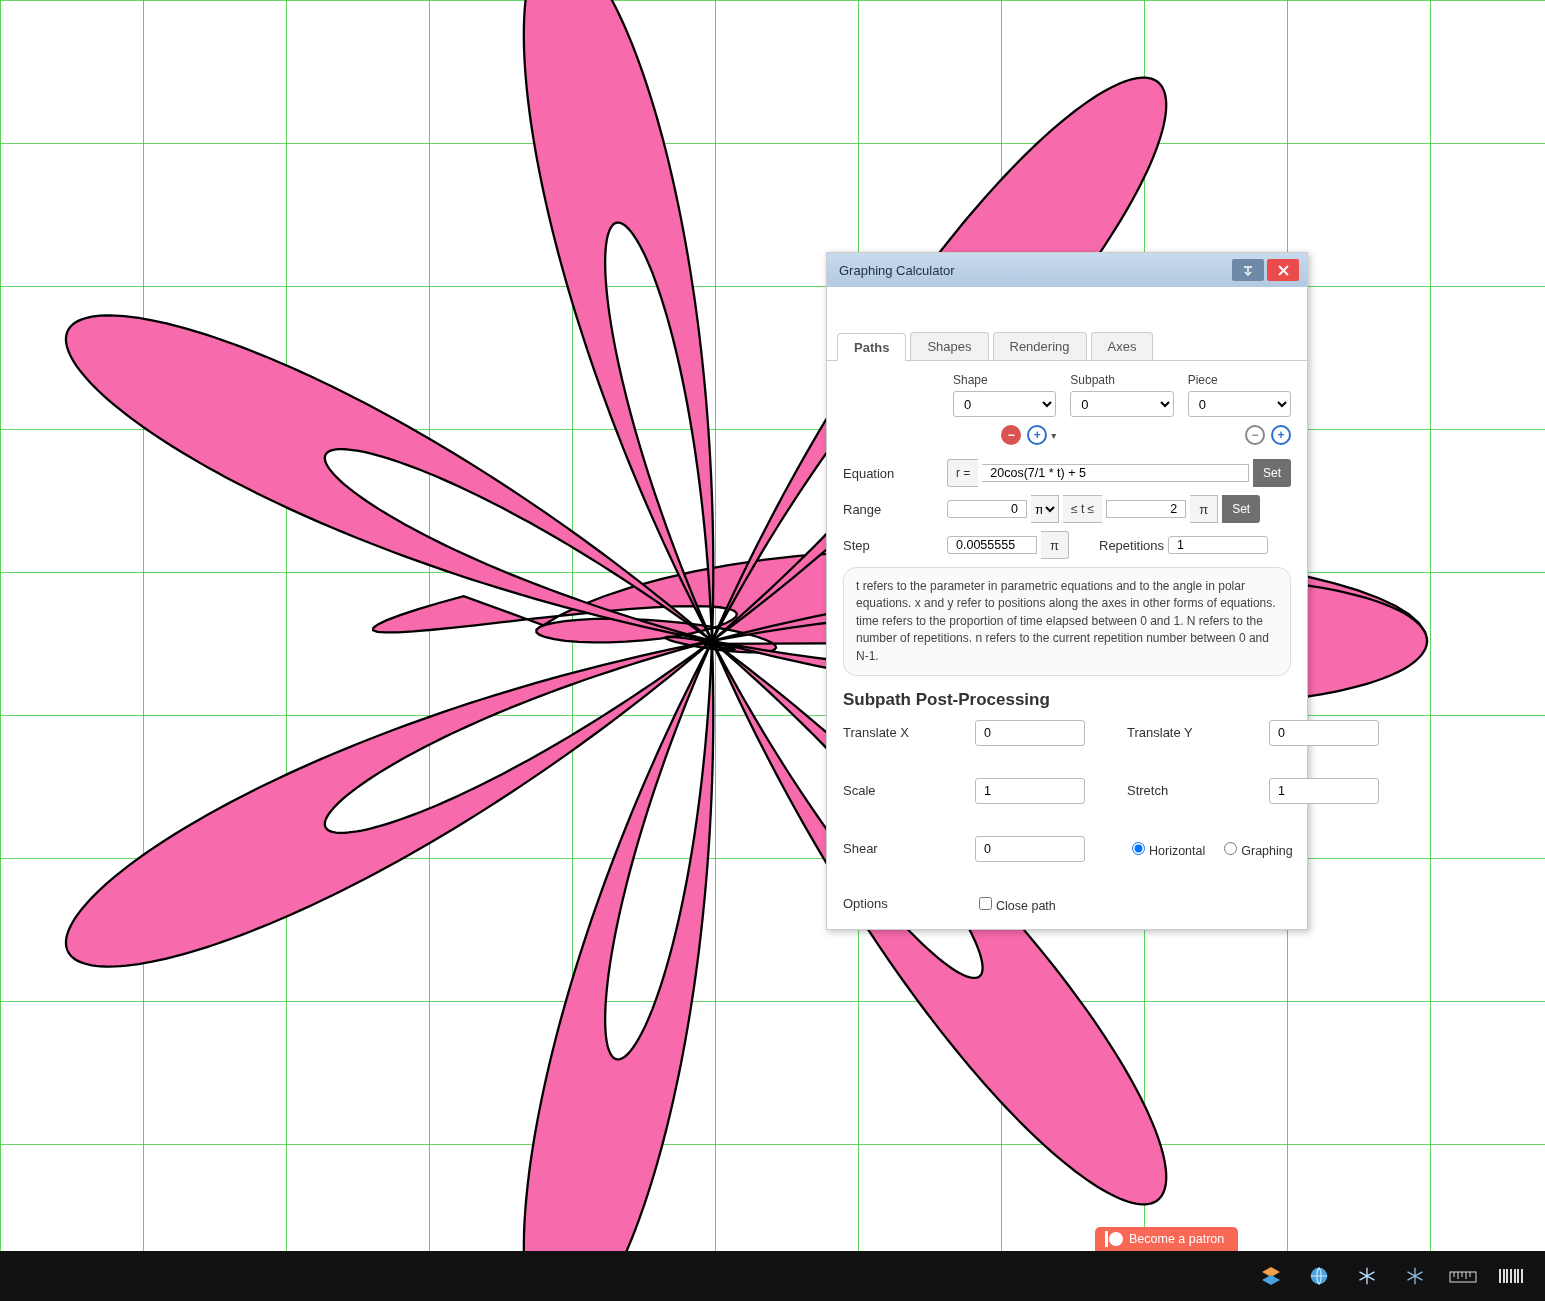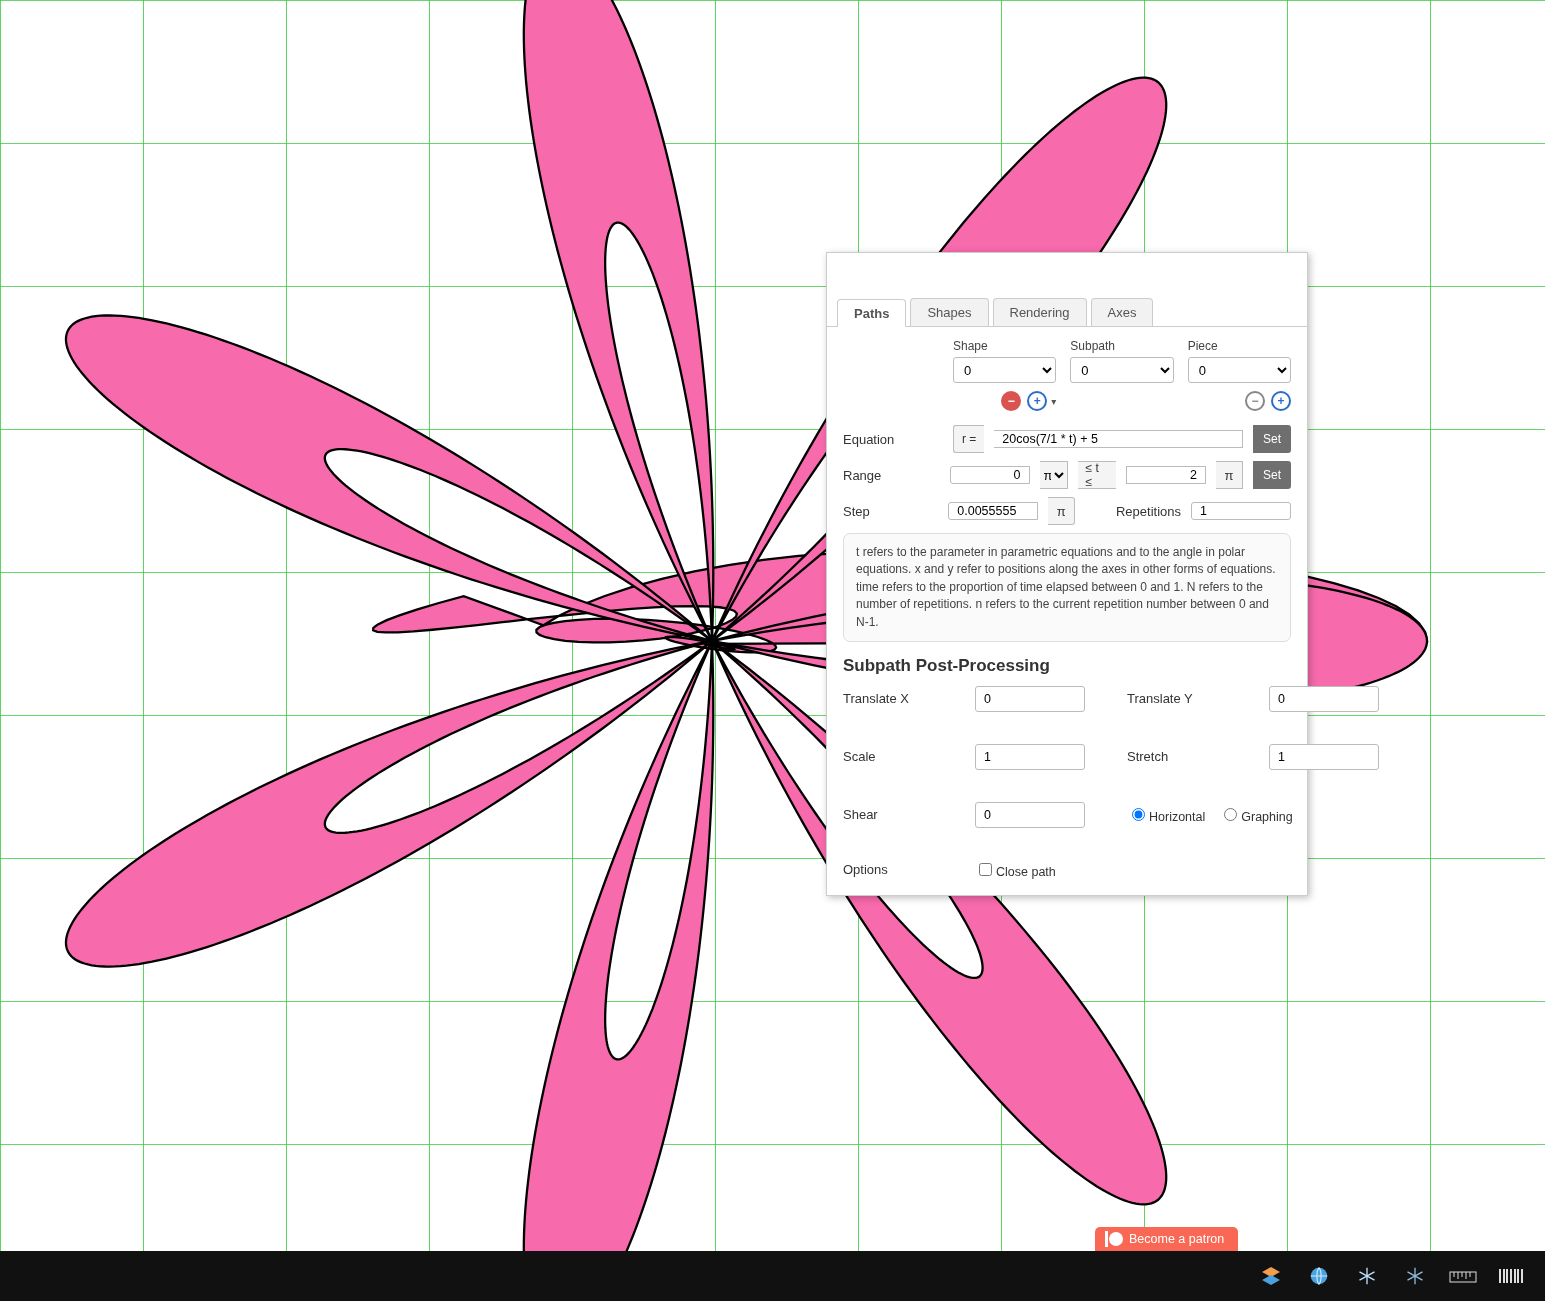--- a/index.html
+++ b/index.html
@@ -107,21 +107,21 @@
   .iconcell { width: 115px; display: flex; gap: 6px; align-items: center; justify-content: flex-end; }
   .ico {
     width: 20px; height: 20px; display:inline-flex; align-items:center; justify-content:center;
     border-radius:50%; font-size:12px; font-weight:700; cursor:pointer;
   }
   .ico.minus-red { background:#d9534f; color:#fff; }
   .ico.plus-blue { border:2px solid #2a6ecb; color:#2a6ecb; }
   .ico.minus-grey{ border:2px solid #888; color:#888; }
   .caret { font-size:10px; color:#555; margin-left:-2px; }
 
-  .row { display:flex; align-items:center; gap:10px; margin-bottom:8px; }
+  .row { display:flex; align-items:center; gap:4px; margin-bottom:8px; }
   .lbl { width:100px; font-size:13px; color:#333; }
   .prefix {
     height:28px; padding:0 8px;
     display:inline-flex; align-items:center;
     border:1px solid #bbb; border-right:none;
     background:#f4f4f4; font-size:12px;
     border-radius:3px 0 0 3px;
   }
   .center-lbl {
     height:28px; padding:0 8px;
@@ -141,21 +141,21 @@
     font-size:12px; border-radius:0 3px 3px 0;
     cursor:pointer;
   }
   .unit {
     height:28px; width:28px;
     display:inline-flex; align-items:center; justify-content:center;
     border:1px solid #bbb; background:#f4f4f4; font-size:13px;
   }
 
   .help-box {
-    border:1px solid #ddd; border-radius:7px;
+    border:1px solid #ddd; border-radius:13px;
     background:#fafafa;
     padding:10px 12px; font-size:12px; color:#444;
     line-height:1.45; margin: 8px 0 14px 0;
   }
 
   h3.section { font-size:17px; font-weight:700; margin:6px 0 10px 0; }
 
   .field-grid {
     display:grid;
     grid-template-columns: 100px 120px 110px 120px;
@@ -217,20 +217,34 @@
 
       <g id="rose">
       </g>
 
       <path id="truecurve" fill="#f76aac" stroke="#000" stroke-width="0.08" d="M25.000 0.000 L24.994 0.087 L24.976 0.174 L24.945 0.261 L24.902 0.348 L24.847 0.434 L24.780 0.519 L24.701 0.604 L24.610 0.687 L24.506 0.770 L24.391 0.852 L24.264 0.932 L24.125 1.011 L23.975 1.089 L23.813 1.165 L23.639 1.239 L23.454 1.311 L23.258 1.382 L23.051 1.450 L22.833 1.517 L22.604 1.581 L22.364 1.642 L22.114 1.702 L21.853 1.758 L21.582 1.812 L21.302 1.864 L21.011 1.912 L20.711 1.958 L20.401 2.000 L20.082 2.040 L19.754 2.076 L19.417 2.109 L19.072 2.139 L18.718 2.166 L18.356 2.189 L17.986 2.208 L17.609 2.224 L17.224 2.237 L16.831 2.246 L16.432 2.251 L16.026 2.252 L15.614 2.250 L15.196 2.244 L14.772 2.234 L14.342 2.220 L13.906 2.203 L13.466 2.181 L13.021 2.156 L12.572 2.126 L12.118 2.093 L11.661 2.056 L11.199 2.015 L10.735 1.970 L10.267 1.921 L9.797 1.869 L9.324 1.812 L8.850 1.752 L8.373 1.688 L7.895 1.621 L7.416 1.549 L6.936 1.474 L6.455 1.396 L5.974 1.313 L5.493 1.228 L5.012 1.139 L4.532 1.046 L4.053 0.951 L3.574 0.852 L3.098 0.749 L2.623 0.644 L2.151 0.536 L1.681 0.425 L1.213 0.311 L0.749 0.195 L0.287 0.076 L-0.170 -0.046 L-0.624 -0.170 L-1.074 -0.296 L-1.519 -0.424 L-1.960 -0.555 L-2.396 -0.687 L-2.826 -0.821 L-3.251 -0.957 L-3.670 -1.094 L-4.084 -1.233 L-4.491 -1.373 L-4.892 -1.514 L-5.286 -1.656 L-5.673 -1.799 L-6.053 -1.943 L-6.425 -2.088 L-6.790 -2.232 L-7.147 -2.377 L-7.496 -2.523 L-7.837 -2.668 L-8.169 -2.813 L-8.493 -2.958 L-8.808 -3.102 L-9.114 -3.245 L-9.411 -3.388 L-9.698 -3.530 L-9.977 -3.671 L-10.245 -3.810 L-10.504 -3.948 L-10.753 -4.085 L-10.991 -4.219 L-11.220 -4.352 L-11.438 -4.483 L-11.647 -4.611 L-11.844 -4.737 L-12.031 -4.861 L-12.207 -4.982 L-12.373 -5.100 L-12.528 -5.215 L-12.672 -5.327 L-12.805 -5.435 L-12.927 -5.540 L-13.038 -5.642 L-13.137 -5.740 L-13.226 -5.833 L-13.304 -5.923 L-13.371 -6.009 L-13.426 -6.090 L-13.470 -6.167 L-13.504 -6.240 L-13.526 -6.307 L-13.537 -6.370 L-13.537 -6.428 L-13.526 -6.480 L-13.504 -6.528 L-13.471 -6.570 L-13.427 -6.607 L-13.373 -6.638 L-13.308 -6.664 L-13.232 -6.684 L-13.146 -6.698 L-13.049 -6.706 L-12.942 -6.708 L-12.825 -6.705 L-12.697 -6.695 L-12.560 -6.678 L-12.413 -6.656 L-12.256 -6.627 L-12.090 -6.592 L-11.914 -6.550 L-11.729 -6.501 L-11.535 -6.446 L-11.331 -6.385 L-11.119 -6.317 L-10.899 -6.242 L-10.670 -6.160 L-10.433 -6.072 L-10.187 -5.977 L-9.934 -5.875 L-9.674 -5.767 L-9.405 -5.651 L-9.130 -5.529 L-8.848 -5.401 L-8.558 -5.265 L-8.263 -5.123 L-7.960 -4.974 L-7.652 -4.819 L-7.338 -4.657 L-7.018 -4.488 L-6.693 -4.313 L-6.362 -4.132 L-6.027 -3.944 L-5.687 -3.750 L-5.343 -3.550 L-4.994 -3.343 L-4.641 -3.131 L-4.285 -2.912 L-3.925 -2.688 L-3.562 -2.457 L-3.196 -2.222 L-2.828 -1.980 L-2.457 -1.733 L-2.084 -1.481 L-1.709 -1.224 L-1.333 -0.961 L-0.955 -0.694 L-0.576 -0.422 L-0.196 -0.145 L0.184 0.137 L0.565 0.422 L0.945 0.712 L1.326 1.006 L1.706 1.304 L2.085 1.606 L2.464 1.911 L2.841 2.219 L3.216 2.531 L3.590 2.846 L3.962 3.163 L4.332 3.483 L4.699 3.805 L5.064 4.130 L5.425 4.457 L5.784 4.785 L6.139 5.115 L6.491 5.446 L6.838 5.779 L7.182 6.112 L7.521 6.447 L7.856 6.781 L8.187 7.117 L8.512 7.452 L8.832 7.787 L9.147 8.121 L9.457 8.456 L9.761 8.789 L10.059 9.121 L10.351 9.452 L10.637 9.782 L10.917 10.109 L11.190 10.435 L11.457 10.759 L11.717 11.080 L11.970 11.398 L12.215 11.714 L12.454 12.027 L12.685 12.336 L12.909 12.642 L13.126 12.944 L13.335 13.242 L13.536 13.536 L13.729 13.825 L13.914 14.110 L14.091 14.389 L14.260 14.664 L14.421 14.934 L14.574 15.198 L14.718 15.456 L14.855 15.708 L14.982 15.955 L15.102 16.195 L15.213 16.428 L15.315 16.655 L15.409 16.875 L15.494 17.088 L15.571 17.294 L15.640 17.492 L15.700 17.683 L15.751 17.866 L15.794 18.041 L15.828 18.208 L15.854 18.367 L15.872 18.518 L15.881 18.660 L15.882 18.794 L15.874 18.918 L15.859 19.034 L15.835 19.141 L15.803 19.239 L15.763 19.328 L15.716 19.407 L15.660 19.477 L15.597 19.538 L15.526 19.589 L15.447 19.630 L15.362 19.662 L15.268 19.684 L15.168 19.696 L15.060 19.698 L14.946 19.690 L14.824 19.672 L14.696 19.645 L14.561 19.607 L14.420 19.559 L14.273 19.501 L14.119 19.434 L13.960 19.356 L13.794 19.268 L13.623 19.170 L13.447 19.062 L13.265 18.944 L13.077 18.816 L12.885 18.678 L12.688 18.531 L12.487 18.373 L12.280 18.206 L12.070 18.030 L11.855 17.844 L11.637 17.648 L11.414 17.443 L11.188 17.229 L10.959 17.005 L10.727 16.773 L10.491 16.531 L10.253 16.281 L10.012 16.022 L9.768 15.755 L9.523 15.479 L9.275 15.195 L9.026 14.903 L8.774 14.603 L8.522 14.295 L8.268 13.980 L8.013 13.657 L7.757 13.327 L7.500 12.990 L7.243 12.647 L6.985 12.296 L6.728 11.940 L6.470 11.577 L6.213 11.208 L5.956 10.833 L5.699 10.453 L5.444 10.068 L5.189 9.677 L4.935 9.282 L4.683 8.882 L4.432 8.478 L4.183 8.070 L3.936 7.658 L3.690 7.243 L3.447 6.824 L3.206 6.402 L2.967 5.978 L2.731 5.551 L2.498 5.121 L2.267 4.690 L2.040 4.257 L1.815 3.823 L1.594 3.388 L1.376 2.952 L1.162 2.515 L0.951 2.078 L0.745 1.641 L0.541 1.205 L0.342 0.769 L0.147 0.334 L-0.044 -0.100 L-0.230 -0.532 L-0.413 -0.963 L-0.591 -1.391 L-0.764 -1.817 L-0.933 -2.241 L-1.097 -2.662 L-1.257 -3.079 L-1.411 -3.493 L-1.561 -3.903 L-1.706 -4.310 L-1.846 -4.712 L-1.982 -5.109 L-2.112 -5.501 L-2.237 -5.889 L-2.357 -6.271 L-2.472 -6.647 L-2.582 -7.018 L-2.687 -7.382 L-2.787 -7.740 L-2.881 -8.091 L-2.971 -8.436 L-3.055 -8.773 L-3.134 -9.103 L-3.208 -9.425 L-3.278 -9.739 L-3.342 -10.046 L-3.401 -10.344 L-3.455 -10.633 L-3.504 -10.914 L-3.548 -11.186 L-3.588 -11.449 L-3.623 -11.702 L-3.652 -11.947 L-3.678 -12.181 L-3.698 -12.406 L-3.714 -12.620 L-3.726 -12.825 L-3.733 -13.019 L-3.736 -13.203 L-3.735 -13.376 L-3.729 -13.538 L-3.719 -13.690 L-3.706 -13.831 L-3.688 -13.960 L-3.667 -14.079 L-3.642 -14.186 L-3.614 -14.281 L-3.582 -14.366 L-3.546 -14.438 L-3.508 -14.499 L-3.466 -14.549 L-3.421 -14.587 L-3.374 -14.613 L-3.323 -14.627 L-3.270 -14.629 L-3.214 -14.620 L-3.156 -14.598 L-3.096 -14.565 L-3.033 -14.520 L-2.969 -14.463 L-2.902 -14.394 L-2.834 -14.314 L-2.764 -14.221 L-2.693 -14.117 L-2.620 -14.001 L-2.546 -13.874 L-2.471 -13.735 L-2.395 -13.584 L-2.318 -13.422 L-2.241 -13.249 L-2.163 -13.065 L-2.084 -12.869 L-2.006 -12.662 L-1.927 -12.445 L-1.848 -12.216 L-1.769 -11.977 L-1.690 -11.728 L-1.612 -11.468 L-1.534 -11.198 L-1.457 -10.918 L-1.380 -10.628 L-1.305 -10.328 L-1.230 -10.019 L-1.157 -9.700 L-1.084 -9.373 L-1.014 -9.036 L-0.944 -8.691 L-0.876 -8.337 L-0.810 -7.974 L-0.746 -7.604 L-0.683 -7.226 L-0.622 -6.840 L-0.564 -6.447 L-0.508 -6.047 L-0.454 -5.639 L-0.402 -5.225 L-0.353 -4.805 L-0.306 -4.379 L-0.262 -3.946 L-0.221 -3.509 L-0.182 -3.066 L-0.146 -2.617 L-0.113 -2.164 L-0.083 -1.707 L-0.057 -1.245 L-0.033 -0.780 L-0.012 -0.311 L0.006 0.161 L0.020 0.637 L0.031 1.115 L0.039 1.595 L0.044 2.078 L0.045 2.562 L0.043 3.048 L0.037 3.535 L0.028 4.023 L0.016 4.511 L0.000 5.000 L-0.019 5.489 L-0.042 5.977 L-0.068 6.464 L-0.097 6.951 L-0.130 7.436 L-0.166 7.920 L-0.205 8.402 L-0.248 8.881 L-0.294 9.358 L-0.343 9.832 L-0.396 10.304 L-0.451 10.771 L-0.510 11.235 L-0.572 11.695 L-0.637 12.151 L-0.705 12.602 L-0.775 13.048 L-0.849 13.489 L-0.925 13.925 L-1.004 14.354 L-1.085 14.778 L-1.169 15.196 L-1.256 15.607 L-1.345 16.011 L-1.436 16.409 L-1.529 16.799 L-1.624 17.182 L-1.721 17.556 L-1.821 17.923 L-1.922 18.282 L-2.024 18.632 L-2.128 18.974 L-2.234 19.306 L-2.341 19.630 L-2.449 19.944 L-2.558 20.249 L-2.668 20.545 L-2.779 20.830 L-2.891 21.105 L-3.003 21.371 L-3.116 21.626 L-3.229 21.870 L-3.343 22.104 L-3.456 22.327 L-3.570 22.539 L-3.683 22.740 L-3.796 22.930 L-3.909 23.109 L-4.021 23.276 L-4.132 23.432 L-4.242 23.577 L-4.352 23.710 L-4.460 23.831 L-4.567 23.940 L-4.672 24.037 L-4.777 24.123 L-4.879 24.197 L-4.980 24.259 L-5.078 24.309 L-5.175 24.347 L-5.270 24.372 L-5.362 24.386 L-5.451 24.388 L-5.539 24.378 L-5.623 24.356 L-5.705 24.322 L-5.784 24.277 L-5.859 24.219 L-5.932 24.150 L-6.001 24.069 L-6.067 23.976 L-6.129 23.871 L-6.188 23.756 L-6.243 23.628 L-6.294 23.490 L-6.341 23.340 L-6.385 23.179 L-6.424 23.008 L-6.459 22.825 L-6.490 22.632 L-6.516 22.428 L-6.538 22.213 L-6.555 21.989 L-6.568 21.754 L-6.576 21.510 L-6.580 21.255 L-6.578 20.991 L-6.572 20.718 L-6.561 20.435 L-6.545 20.144 L-6.524 19.843 L-6.498 19.534 L-6.467 19.217 L-6.431 18.891 L-6.390 18.558 L-6.344 18.217 L-6.292 17.868 L-6.236 17.512 L-6.174 17.149 L-6.107 16.779 L-6.035 16.403 L-5.958 16.020 L-5.875 15.631 L-5.788 15.237 L-5.695 14.837 L-5.598 14.432 L-5.495 14.022 L-5.388 13.607 L-5.275 13.188 L-5.157 12.765 L-5.035 12.338 L-4.908 11.907 L-4.776 11.473 L-4.639 11.036 L-4.498 10.596 L-4.352 10.154 L-4.202 9.710 L-4.047 9.263 L-3.888 8.816 L-3.725 8.366 L-3.558 7.916 L-3.386 7.465 L-3.211 7.014 L-3.032 6.563 L-2.850 6.111 L-2.664 5.660 L-2.474 5.210 L-2.281 4.761 L-2.085 4.313 L-1.886 3.867 L-1.684 3.422 L-1.479 2.980 L-1.272 2.539 L-1.062 2.102 L-0.850 1.667 L-0.635 1.236 L-0.419 0.808 L-0.201 0.384 L0.019 -0.037 L0.241 -0.453 L0.463 -0.864 L0.687 -1.271 L0.912 -1.673 L1.138 -2.070 L1.365 -2.462 L1.591 -2.848 L1.819 -3.228 L2.046 -3.601 L2.273 -3.969 L2.500 -4.330 L2.726 -4.685 L2.952 -5.032 L3.177 -5.372 L3.401 -5.706 L3.624 -6.031 L3.845 -6.349 L4.065 -6.660 L4.283 -6.962 L4.499 -7.256 L4.713 -7.542 L4.924 -7.819 L5.133 -8.088 L5.339 -8.348 L5.542 -8.600 L5.742 -8.842 L5.939 -9.075 L6.132 -9.300 L6.321 -9.514 L6.507 -9.720 L6.688 -9.916 L6.866 -10.103 L7.039 -10.280 L7.207 -10.447 L7.370 -10.605 L7.529 -10.752 L7.682 -10.890 L7.830 -11.018 L7.973 -11.137 L8.110 -11.245 L8.241 -11.343 L8.367 -11.432 L8.486 -11.510 L8.599 -11.579 L8.706 -11.637 L8.806 -11.686 L8.900 -11.725 L8.986 -11.754 L9.066 -11.773 L9.139 -11.782 L9.205 -11.782 L9.263 -11.772 L9.314 -11.752 L9.358 -11.723 L9.394 -11.684 L9.423 -11.636 L9.443 -11.578 L9.456 -11.512 L9.461 -11.436 L9.458 -11.351 L9.447 -11.258 L9.427 -11.156 L9.400 -11.045 L9.364 -10.925 L9.320 -10.797 L9.268 -10.661 L9.207 -10.517 L9.138 -10.365 L9.060 -10.205 L8.974 -10.037 L8.880 -9.862 L8.777 -9.680 L8.666 -9.490 L8.546 -9.294 L8.418 -9.091 L8.282 -8.881 L8.137 -8.665 L7.984 -8.443 L7.822 -8.214 L7.653 -7.980 L7.475 -7.740 L7.289 -7.495 L7.095 -7.245 L6.892 -6.989 L6.682 -6.729 L6.464 -6.464 L6.239 -6.195 L6.006 -5.922 L5.765 -5.645 L5.516 -5.364 L5.261 -5.080 L4.998 -4.793 L4.728 -4.502 L4.451 -4.209 L4.167 -3.913 L3.877 -3.615 L3.580 -3.315 L3.276 -3.013 L2.967 -2.709 L2.651 -2.404 L2.330 -2.098 L2.002 -1.790 L1.669 -1.482 L1.331 -1.174 L0.988 -0.865 L0.640 -0.556 L0.286 -0.247 L-0.071 0.061 L-0.433 0.369 L-0.800 0.676 L-1.170 0.982 L-1.544 1.286 L-1.921 1.589 L-2.302 1.891 L-2.686 2.190 L-3.072 2.488 L-3.461 2.783 L-3.853 3.076 L-4.247 3.366 L-4.642 3.653 L-5.039 3.937 L-5.438 4.218 L-5.838 4.496 L-6.238 4.769 L-6.639 5.040 L-7.041 5.306 L-7.443 5.568 L-7.844 5.826 L-8.245 6.079 L-8.646 6.328 L-9.045 6.572 L-9.443 6.811 L-9.840 7.045 L-10.235 7.274 L-10.629 7.498 L-11.020 7.716 L-11.408 7.929 L-11.794 8.136 L-12.176 8.337 L-12.556 8.533 L-12.932 8.723 L-13.304 8.906 L-13.672 9.084 L-14.036 9.255 L-14.395 9.420 L-14.749 9.578 L-15.099 9.730 L-15.443 9.876 L-15.781 10.015 L-16.114 10.148 L-16.441 10.273 L-16.762 10.393 L-17.076 10.505 L-17.383 10.611 L-17.684 10.710 L-17.977 10.802 L-18.263 10.887 L-18.542 10.966 L-18.813 11.037 L-19.075 11.102 L-19.330 11.160 L-19.576 11.212 L-19.814 11.256 L-20.043 11.294 L-20.264 11.325 L-20.475 11.349 L-20.677 11.367 L-20.870 11.378 L-21.053 11.383 L-21.226 11.381 L-21.390 11.373 L-21.543 11.358 L-21.687 11.338 L-21.820 11.310 L-21.943 11.277 L-22.056 11.238 L-22.158 11.193 L-22.249 11.142 L-22.330 11.085 L-22.400 11.022 L-22.459 10.954 L-22.507 10.880 L-22.544 10.801 L-22.570 10.717 L-22.585 10.628 L-22.589 10.533 L-22.581 10.434 L-22.563 10.330 L-22.533 10.221 L-22.492 10.108 L-22.439 9.991 L-22.376 9.869 L-22.301 9.743 L-22.215 9.613 L-22.118 9.480 L-22.010 9.343 L-21.890 9.202 L-21.760 9.058 L-21.618 8.910 L-21.466 8.760 L-21.303 8.607 L-21.129 8.451 L-20.944 8.292 L-20.749 8.131 L-20.543 7.968 L-20.327 7.803 L-20.101 7.636 L-19.864 7.467 L-19.618 7.296 L-19.361 7.124 L-19.095 6.950 L-18.820 6.776 L-18.535 6.600 L-18.240 6.423 L-17.937 6.246 L-17.624 6.069 L-17.303 5.891 L-16.974 5.712 L-16.636 5.534 L-16.290 5.356 L-15.936 5.178 L-15.574 5.000 L-15.205 4.823 L-14.828 4.647 L-14.444 4.471 L-14.054 4.297 L-13.657 4.123 L-13.254 3.951 L-12.844 3.780 L-12.429 3.611 L-12.008 3.443 L-11.582 3.277 L-11.151 3.113 L-10.715 2.951 L-10.274 2.791 L-9.830 2.634 L-9.381 2.479 L-8.929 2.326 L-8.473 2.175 L-8.014 2.028 L-7.552 1.883 L-7.088 1.741 L-6.622 1.602 L-6.153 1.466 L-5.683 1.333 L-5.212 1.203 L-4.740 1.077 L-4.266 0.954 L-3.793 0.834 L-3.319 0.718 L-2.846 0.605 L-2.373 0.496 L-1.901 0.390 L-1.430 0.288 L-0.960 0.190 L-0.492 0.096 L-0.026 0.005 L0.438 -0.082 L0.899 -0.165 L1.357 -0.244 L1.812 -0.320 L2.264 -0.391 L2.712 -0.459 L3.156 -0.522 L3.595 -0.582 L4.030 -0.638 L4.459 -0.690 L4.884 -0.739 L5.303 -0.783 L5.716 -0.824 L6.124 -0.861 L6.525 -0.894 L6.919 -0.923 L7.307 -0.949 L7.687 -0.971 L8.061 -0.990 L8.426 -1.005 L8.784 -1.016 L9.134 -1.025 L9.476 -1.029 L9.809 -1.031 L10.133 -1.029 L10.449 -1.025 L10.755 -1.017 L11.052 -1.006 L11.340 -0.992 L11.618 -0.976 L11.885 -0.956 L12.143 -0.934 L12.391 -0.910 L12.628 -0.883 L12.855 -0.854 L13.071 -0.822 L13.276 -0.789 L13.470 -0.753 L13.653 -0.716 L13.825 -0.676 L13.985 -0.635 L14.134 -0.592 L14.271 -0.548 L14.397 -0.503 L14.511 -0.456 L14.613 -0.408 L14.704 -0.359 L14.782 -0.310 L14.849 -0.259 L14.903 -0.208 L14.945 -0.157 L14.976 -0.105 L14.994 -0.052 L15.000 -0.000 L14.994 0.052 L14.976 0.105 L14.945 0.157 L14.903 0.208 L14.849 0.259 L14.782 0.310 L14.704 0.359 L14.613 0.408 L14.511 0.456 L14.397 0.503 L14.271 0.548 L14.134 0.592 L13.985 0.635 L13.825 0.676 L13.653 0.716 L13.470 0.753 L13.276 0.789 L13.071 0.822 L12.855 0.854 L12.628 0.883 L12.391 0.910 L12.143 0.934 L11.885 0.956 L11.618 0.976 L11.340 0.992 L11.052 1.006 L10.755 1.017 L10.449 1.025 L10.133 1.029 L9.809 1.031 L9.476 1.029 L9.134 1.025 L8.784 1.016 L8.426 1.005 L8.061 0.990 L7.687 0.971 L7.307 0.949 L6.919 0.923 L6.525 0.894 L6.124 0.861 L5.716 0.824 L5.303 0.783 L4.884 0.739 L4.459 0.690 L4.030 0.638 L3.595 0.582 L3.156 0.522 L2.712 0.459 L2.264 0.391 L1.812 0.320 L1.357 0.244 L0.899 0.165 L0.438 0.082 L-0.026 -0.005 L-0.492 -0.096 L-0.960 -0.190 L-1.430 -0.288 L-1.901 -0.390 L-2.373 -0.496 L-2.846 -0.605 L-3.319 -0.718 L-3.793 -0.834 L-4.266 -0.954 L-4.740 -1.077 L-5.212 -1.203 L-5.683 -1.333 L-6.153 -1.466 L-6.622 -1.602 L-7.088 -1.741 L-7.552 -1.883 L-8.014 -2.028 L-8.473 -2.175 L-8.929 -2.326 L-9.381 -2.479 L-9.830 -2.634 L-10.274 -2.791 L-10.715 -2.951 L-11.151 -3.113 L-11.582 -3.277 L-12.008 -3.443 L-12.429 -3.611 L-12.844 -3.780 L-13.254 -3.951 L-13.657 -4.123 L-14.054 -4.297 L-14.444 -4.471 L-14.828 -4.647 L-15.205 -4.823 L-15.574 -5.000 L-15.936 -5.178 L-16.290 -5.356 L-16.636 -5.534 L-16.974 -5.712 L-17.303 -5.891 L-17.624 -6.069 L-17.937 -6.246 L-18.240 -6.423 L-18.535 -6.600 L-18.820 -6.776 L-19.095 -6.950 L-19.361 -7.124 L-19.618 -7.296 L-19.864 -7.467 L-20.101 -7.636 L-20.327 -7.803 L-20.543 -7.968 L-20.749 -8.131 L-20.944 -8.292 L-21.129 -8.451 L-21.303 -8.607 L-21.466 -8.760 L-21.618 -8.910 L-21.760 -9.058 L-21.890 -9.202 L-22.010 -9.343 L-22.118 -9.480 L-22.215 -9.613 L-22.301 -9.743 L-22.376 -9.869 L-22.439 -9.991 L-22.492 -10.108 L-22.533 -10.221 L-22.563 -10.330 L-22.581 -10.434 L-22.589 -10.533 L-22.585 -10.628 L-22.570 -10.717 L-22.544 -10.801 L-22.507 -10.880 L-22.459 -10.954 L-22.400 -11.022 L-22.330 -11.085 L-22.249 -11.142 L-22.158 -11.193 L-22.056 -11.238 L-21.943 -11.277 L-21.820 -11.310 L-21.687 -11.338 L-21.543 -11.358 L-21.390 -11.373 L-21.226 -11.381 L-21.053 -11.383 L-20.870 -11.378 L-20.677 -11.367 L-20.475 -11.349 L-20.264 -11.325 L-20.043 -11.294 L-19.814 -11.256 L-19.576 -11.212 L-19.330 -11.160 L-19.075 -11.102 L-18.813 -11.037 L-18.542 -10.966 L-18.263 -10.887 L-17.977 -10.802 L-17.684 -10.710 L-17.383 -10.611 L-17.076 -10.505 L-16.762 -10.393 L-16.441 -10.273 L-16.114 -10.148 L-15.781 -10.015 L-15.443 -9.876 L-15.099 -9.730 L-14.749 -9.578 L-14.395 -9.420 L-14.036 -9.255 L-13.672 -9.084 L-13.304 -8.906 L-12.932 -8.723 L-12.556 -8.533 L-12.176 -8.337 L-11.794 -8.136 L-11.408 -7.929 L-11.020 -7.716 L-10.629 -7.498 L-10.235 -7.274 L-9.840 -7.045 L-9.443 -6.811 L-9.045 -6.572 L-8.646 -6.328 L-8.245 -6.079 L-7.844 -5.826 L-7.443 -5.568 L-7.041 -5.306 L-6.639 -5.040 L-6.238 -4.769 L-5.838 -4.496 L-5.438 -4.218 L-5.039 -3.937 L-4.642 -3.653 L-4.247 -3.366 L-3.853 -3.076 L-3.461 -2.783 L-3.072 -2.488 L-2.686 -2.190 L-2.302 -1.891 L-1.921 -1.589 L-1.544 -1.286 L-1.170 -0.982 L-0.800 -0.676 L-0.433 -0.369 L-0.071 -0.061 L0.286 0.247 L0.640 0.556 L0.988 0.865 L1.331 1.174 L1.669 1.482 L2.002 1.790 L2.330 2.098 L2.651 2.404 L2.967 2.709 L3.276 3.013 L3.580 3.315 L3.877 3.615 L4.167 3.913 L4.451 4.209 L4.728 4.502 L4.998 4.793 L5.261 5.080 L5.516 5.364 L5.765 5.645 L6.006 5.922 L6.239 6.195 L6.464 6.464 L6.682 6.729 L6.892 6.989 L7.095 7.245 L7.289 7.495 L7.475 7.740 L7.653 7.980 L7.822 8.214 L7.984 8.443 L8.137 8.665 L8.282 8.881 L8.418 9.091 L8.546 9.294 L8.666 9.490 L8.777 9.680 L8.880 9.862 L8.974 10.037 L9.060 10.205 L9.138 10.365 L9.207 10.517 L9.268 10.661 L9.320 10.797 L9.364 10.925 L9.400 11.045 L9.427 11.156 L9.447 11.258 L9.458 11.351 L9.461 11.436 L9.456 11.512 L9.443 11.578 L9.423 11.636 L9.394 11.684 L9.358 11.723 L9.314 11.752 L9.263 11.772 L9.205 11.782 L9.139 11.782 L9.066 11.773 L8.986 11.754 L8.900 11.725 L8.806 11.686 L8.706 11.637 L8.599 11.579 L8.486 11.510 L8.367 11.432 L8.241 11.343 L8.110 11.245 L7.973 11.137 L7.830 11.018 L7.682 10.890 L7.529 10.752 L7.370 10.605 L7.207 10.447 L7.039 10.280 L6.866 10.103 L6.688 9.916 L6.507 9.720 L6.321 9.514 L6.132 9.300 L5.939 9.075 L5.742 8.842 L5.542 8.600 L5.339 8.348 L5.133 8.088 L4.924 7.819 L4.713 7.542 L4.499 7.256 L4.283 6.962 L4.065 6.660 L3.845 6.349 L3.624 6.031 L3.401 5.706 L3.177 5.372 L2.952 5.032 L2.726 4.685 L2.500 4.330 L2.273 3.969 L2.046 3.601 L1.819 3.228 L1.591 2.848 L1.365 2.462 L1.138 2.070 L0.912 1.673 L0.687 1.271 L0.463 0.864 L0.241 0.453 L0.019 0.037 L-0.201 -0.384 L-0.419 -0.808 L-0.635 -1.236 L-0.850 -1.667 L-1.062 -2.102 L-1.272 -2.539 L-1.479 -2.980 L-1.684 -3.422 L-1.886 -3.867 L-2.085 -4.313 L-2.281 -4.761 L-2.474 -5.210 L-2.664 -5.660 L-2.850 -6.111 L-3.032 -6.563 L-3.211 -7.014 L-3.386 -7.465 L-3.558 -7.916 L-3.725 -8.366 L-3.888 -8.816 L-4.047 -9.263 L-4.202 -9.710 L-4.352 -10.154 L-4.498 -10.596 L-4.639 -11.036 L-4.776 -11.473 L-4.908 -11.907 L-5.035 -12.338 L-5.157 -12.765 L-5.275 -13.188 L-5.388 -13.607 L-5.495 -14.022 L-5.598 -14.432 L-5.695 -14.837 L-5.788 -15.237 L-5.875 -15.631 L-5.958 -16.020 L-6.035 -16.403 L-6.107 -16.779 L-6.174 -17.149 L-6.236 -17.512 L-6.292 -17.868 L-6.344 -18.217 L-6.390 -18.558 L-6.431 -18.891 L-6.467 -19.217 L-6.498 -19.534 L-6.524 -19.843 L-6.545 -20.144 L-6.561 -20.435 L-6.572 -20.718 L-6.578 -20.991 L-6.580 -21.255 L-6.576 -21.510 L-6.568 -21.754 L-6.555 -21.989 L-6.538 -22.213 L-6.516 -22.428 L-6.490 -22.632 L-6.459 -22.825 L-6.424 -23.008 L-6.385 -23.179 L-6.341 -23.340 L-6.294 -23.490 L-6.243 -23.628 L-6.188 -23.756 L-6.129 -23.871 L-6.067 -23.976 L-6.001 -24.069 L-5.932 -24.150 L-5.859 -24.219 L-5.784 -24.277 L-5.705 -24.322 L-5.623 -24.356 L-5.539 -24.378 L-5.451 -24.388 L-5.362 -24.386 L-5.270 -24.372 L-5.175 -24.347 L-5.078 -24.309 L-4.980 -24.259 L-4.879 -24.197 L-4.777 -24.123 L-4.672 -24.037 L-4.567 -23.940 L-4.460 -23.831 L-4.352 -23.710 L-4.242 -23.577 L-4.132 -23.432 L-4.021 -23.276 L-3.909 -23.109 L-3.796 -22.930 L-3.683 -22.740 L-3.570 -22.539 L-3.456 -22.327 L-3.343 -22.104 L-3.229 -21.870 L-3.116 -21.626 L-3.003 -21.371 L-2.891 -21.105 L-2.779 -20.830 L-2.668 -20.545 L-2.558 -20.249 L-2.449 -19.944 L-2.341 -19.630 L-2.234 -19.306 L-2.128 -18.974 L-2.024 -18.632 L-1.922 -18.282 L-1.821 -17.923 L-1.721 -17.556 L-1.624 -17.182 L-1.529 -16.799 L-1.436 -16.409 L-1.345 -16.011 L-1.256 -15.607 L-1.169 -15.196 L-1.085 -14.778 L-1.004 -14.354 L-0.925 -13.925 L-0.849 -13.489 L-0.775 -13.048 L-0.705 -12.602 L-0.637 -12.151 L-0.572 -11.695 L-0.510 -11.235 L-0.451 -10.771 L-0.396 -10.304 L-0.343 -9.832 L-0.294 -9.358 L-0.248 -8.881 L-0.205 -8.402 L-0.166 -7.920 L-0.130 -7.436 L-0.097 -6.951 L-0.068 -6.464 L-0.042 -5.977 L-0.019 -5.489 L-0.000 -5.000 L0.016 -4.511 L0.028 -4.023 L0.037 -3.535 L0.043 -3.048 L0.045 -2.562 L0.044 -2.078 L0.039 -1.595 L0.031 -1.115 L0.020 -0.637 L0.006 -0.161 L-0.012 0.311 L-0.033 0.780 L-0.057 1.245 L-0.083 1.707 L-0.113 2.164 L-0.146 2.617 L-0.182 3.066 L-0.221 3.509 L-0.262 3.946 L-0.306 4.379 L-0.353 4.805 L-0.402 5.225 L-0.454 5.639 L-0.508 6.047 L-0.564 6.447 L-0.622 6.840 L-0.683 7.226 L-0.746 7.604 L-0.810 7.974 L-0.876 8.337 L-0.944 8.691 L-1.014 9.036 L-1.084 9.373 L-1.157 9.700 L-1.230 10.019 L-1.305 10.328 L-1.380 10.628 L-1.457 10.918 L-1.534 11.198 L-1.612 11.468 L-1.690 11.728 L-1.769 11.977 L-1.848 12.216 L-1.927 12.445 L-2.006 12.662 L-2.084 12.869 L-2.163 13.065 L-2.241 13.249 L-2.318 13.422 L-2.395 13.584 L-2.471 13.735 L-2.546 13.874 L-2.620 14.001 L-2.693 14.117 L-2.764 14.221 L-2.834 14.314 L-2.902 14.394 L-2.969 14.463 L-3.033 14.520 L-3.096 14.565 L-3.156 14.598 L-3.214 14.620 L-3.270 14.629 L-3.323 14.627 L-3.374 14.613 L-3.421 14.587 L-3.466 14.549 L-3.508 14.499 L-3.546 14.438 L-3.582 14.366 L-3.614 14.281 L-3.642 14.186 L-3.667 14.079 L-3.688 13.960 L-3.706 13.831 L-3.719 13.690 L-3.729 13.538 L-3.735 13.376 L-3.736 13.203 L-3.733 13.019 L-3.726 12.825 L-3.714 12.620 L-3.698 12.406 L-3.678 12.181 L-3.652 11.947 L-3.623 11.702 L-3.588 11.449 L-3.548 11.186 L-3.504 10.914 L-3.455 10.633 L-3.401 10.344 L-3.342 10.046 L-3.278 9.739 L-3.208 9.425 L-3.134 9.103 L-3.055 8.773 L-2.971 8.436 L-2.881 8.091 L-2.787 7.740 L-2.687 7.382 L-2.582 7.018 L-2.472 6.647 L-2.357 6.271 L-2.237 5.889 L-2.112 5.501 L-1.982 5.109 L-1.846 4.712 L-1.706 4.310 L-1.561 3.903 L-1.411 3.493 L-1.257 3.079 L-1.097 2.662 L-0.933 2.241 L-0.764 1.817 L-0.591 1.391 L-0.413 0.963 L-0.230 0.532 L-0.044 0.100 L0.147 -0.334 L0.342 -0.769 L0.541 -1.205 L0.745 -1.641 L0.951 -2.078 L1.162 -2.515 L1.376 -2.952 L1.594 -3.388 L1.815 -3.823 L2.040 -4.257 L2.267 -4.690 L2.498 -5.121 L2.731 -5.551 L2.967 -5.978 L3.206 -6.402 L3.447 -6.824 L3.690 -7.243 L3.936 -7.658 L4.183 -8.070 L4.432 -8.478 L4.683 -8.882 L4.935 -9.282 L5.189 -9.677 L5.444 -10.068 L5.699 -10.453 L5.956 -10.833 L6.213 -11.208 L6.470 -11.577 L6.728 -11.940 L6.985 -12.296 L7.243 -12.647 L7.500 -12.990 L7.757 -13.327 L8.013 -13.657 L8.268 -13.980 L8.522 -14.295 L8.774 -14.603 L9.026 -14.903 L9.275 -15.195 L9.523 -15.479 L9.768 -15.755 L10.012 -16.022 L10.253 -16.281 L10.491 -16.531 L10.727 -16.773 L10.959 -17.005 L11.188 -17.229 L11.414 -17.443 L11.637 -17.648 L11.855 -17.844 L12.070 -18.030 L12.280 -18.206 L12.487 -18.373 L12.688 -18.531 L12.885 -18.678 L13.077 -18.816 L13.265 -18.944 L13.447 -19.062 L13.623 -19.170 L13.794 -19.268 L13.960 -19.356 L14.119 -19.434 L14.273 -19.501 L14.420 -19.559 L14.561 -19.607 L14.696 -19.645 L14.824 -19.672 L14.946 -19.690 L15.060 -19.698 L15.168 -19.696 L15.268 -19.684 L15.362 -19.662 L15.447 -19.630 L15.526 -19.589 L15.597 -19.538 L15.660 -19.477 L15.716 -19.407 L15.763 -19.328 L15.803 -19.239 L15.835 -19.141 L15.859 -19.034 L15.874 -18.918 L15.882 -18.794 L15.881 -18.660 L15.872 -18.518 L15.854 -18.367 L15.828 -18.208 L15.794 -18.041 L15.751 -17.866 L15.700 -17.683 L15.640 -17.492 L15.571 -17.294 L15.494 -17.088 L15.409 -16.875 L15.315 -16.655 L15.213 -16.428 L15.102 -16.195 L14.982 -15.955 L14.855 -15.708 L14.718 -15.456 L14.574 -15.198 L14.421 -14.934 L14.260 -14.664 L14.091 -14.389 L13.914 -14.110 L13.729 -13.825 L13.536 -13.536 L13.335 -13.242 L13.126 -12.944 L12.909 -12.642 L12.685 -12.336 L12.454 -12.027 L12.215 -11.714 L11.970 -11.398 L11.717 -11.080 L11.457 -10.759 L11.190 -10.435 L10.917 -10.109 L10.637 -9.782 L10.351 -9.452 L10.059 -9.121 L9.761 -8.789 L9.457 -8.456 L9.147 -8.121 L8.832 -7.787 L8.512 -7.452 L8.187 -7.117 L7.856 -6.781 L7.521 -6.447 L7.182 -6.112 L6.838 -5.779 L6.491 -5.446 L6.139 -5.115 L5.784 -4.785 L5.425 -4.457 L5.064 -4.130 L4.699 -3.805 L4.332 -3.483 L3.962 -3.163 L3.590 -2.846 L3.216 -2.531 L2.841 -2.219 L2.464 -1.911 L2.085 -1.606 L1.706 -1.304 L1.326 -1.006 L0.945 -0.712 L0.565 -0.422 L0.184 -0.137 L-0.196 0.145 L-0.576 0.422 L-0.955 0.694 L-1.333 0.961 L-1.709 1.224 L-2.084 1.481 L-2.457 1.733 L-2.828 1.980 L-3.196 2.222 L-3.562 2.457 L-3.925 2.688 L-4.285 2.912 L-4.641 3.131 L-4.994 3.343 L-5.343 3.550 L-5.687 3.750 L-6.027 3.944 L-6.362 4.132 L-6.693 4.313 L-7.018 4.488 L-7.338 4.657 L-7.652 4.819 L-7.960 4.974 L-8.263 5.123 L-8.558 5.265 L-8.848 5.401 L-9.130 5.529 L-9.405 5.651 L-9.674 5.767 L-9.934 5.875 L-10.187 5.977 L-10.433 6.072 L-10.670 6.160 L-10.899 6.242 L-11.119 6.317 L-11.331 6.385 L-11.535 6.446 L-11.729 6.501 L-11.914 6.550 L-12.090 6.592 L-12.256 6.627 L-12.413 6.656 L-12.560 6.678 L-12.697 6.695 L-12.825 6.705 L-12.942 6.708 L-13.049 6.706 L-13.146 6.698 L-13.232 6.684 L-13.308 6.664 L-13.373 6.638 L-13.427 6.607 L-13.471 6.570 L-13.504 6.528 L-13.526 6.480 L-13.537 6.428 L-13.537 6.370 L-13.526 6.307 L-13.504 6.240 L-13.470 6.167 L-13.426 6.090 L-13.371 6.009 L-13.304 5.923 L-13.226 5.833 L-13.137 5.740 L-13.038 5.642 L-12.927 5.540 L-12.805 5.435 L-12.672 5.327 L-12.528 5.215 L-12.373 5.100 L-12.207 4.982 L-12.031 4.861 L-11.844 4.737 L-11.647 4.611 L-11.438 4.483 L-11.220 4.352 L-10.991 4.219 L-10.753 4.085 L-10.504 3.948 L-10.245 3.810 L-9.977 3.671 L-9.698 3.530 L-9.411 3.388 L-9.114 3.245 L-8.808 3.102 L-8.493 2.958 L-8.169 2.813 L-7.837 2.668 L-7.496 2.523 L-7.147 2.377 L-6.790 2.232 L-6.425 2.088 L-6.053 1.943 L-5.673 1.799 L-5.286 1.656 L-4.892 1.514 L-4.491 1.373 L-4.084 1.233 L-3.670 1.094 L-3.251 0.957 L-2.826 0.821 L-2.396 0.687 L-1.960 0.555 L-1.519 0.424 L-1.074 0.296 L-0.624 0.170 L-0.170 0.046 L0.287 -0.076 L0.749 -0.195 L1.213 -0.311 L1.681 -0.425 L2.151 -0.536 L2.623 -0.644 L3.098 -0.749 L3.574 -0.852 L4.053 -0.951 L4.532 -1.046 L5.012 -1.139 L5.493 -1.228 L5.974 -1.313 L6.455 -1.396 L6.936 -1.474 L7.416 -1.549 L7.895 -1.621 L8.373 -1.688 L8.850 -1.752 L9.324 -1.812 L9.797 -1.869 L10.267 -1.921 L10.735 -1.970 L11.199 -2.015 L11.661 -2.056 L12.118 -2.093 L12.572 -2.126 L13.021 -2.156 L13.466 -2.181 L13.906 -2.203 L14.342 -2.220 L14.772 -2.234 L15.196 -2.244 L15.614 -2.250 L16.026 -2.252 L16.432 -2.251 L16.831 -2.246 L17.224 -2.237 L17.609 -2.224 L17.986 -2.208 L18.356 -2.189 L18.718 -2.166 L19.072 -2.139 L19.417 -2.109 L19.754 -2.076 L20.082 -2.040 L20.401 -2.000 L20.711 -1.958 L21.011 -1.912 L21.302 -1.864 L21.582 -1.812 L21.853 -1.758 L22.114 -1.702 L22.364 -1.642 L22.604 -1.581 L22.833 -1.517 L23.051 -1.450 L23.258 -1.382 L23.454 -1.311 L23.639 -1.239 L23.813 -1.165 L23.975 -1.089 L24.125 -1.011 L24.264 -0.932 L24.391 -0.852 L24.506 -0.770 L24.610 -0.687 L24.701 -0.604 L24.780 -0.519 L24.847 -0.434 L24.902 -0.348 L24.945 -0.261 L24.976 -0.174 L24.994 -0.087 L25.000 -0.000 Z" fill-rule="evenodd"></path>
     </g>
   </svg>
 </div>
 
 <div class="dialog">
+  <div class="titlebar">
+    <span>Graphing Calculator</span>
+    <span class="spacer"></span>
+    <span class="win-btn">
+      <svg width="12" height="12" viewBox="0 0 12 12">
+          <path d="M2 3h8M6 3v6M3 8l3 3 3-3" stroke="#fff" stroke-width="1.4" fill="none"></path>
+        </svg>
+    </span>
+    <span class="win-btn close">
+      <svg width="11" height="11" viewBox="0 0 11 11">
+          <path d="M1 1l9 9M10 1l-9 9" stroke="#fff" stroke-width="1.8"></path>
+        </svg>
+    </span>
+  </div>
 
   <div class="tabs">
     <div class="tab active">Paths</div>
     <div class="tab">Shapes</div>
     <div class="tab">Rendering</div>
     <div class="tab">Axes</div>
   </div>
 
   <div class="body">
     <div class="col-headers">

